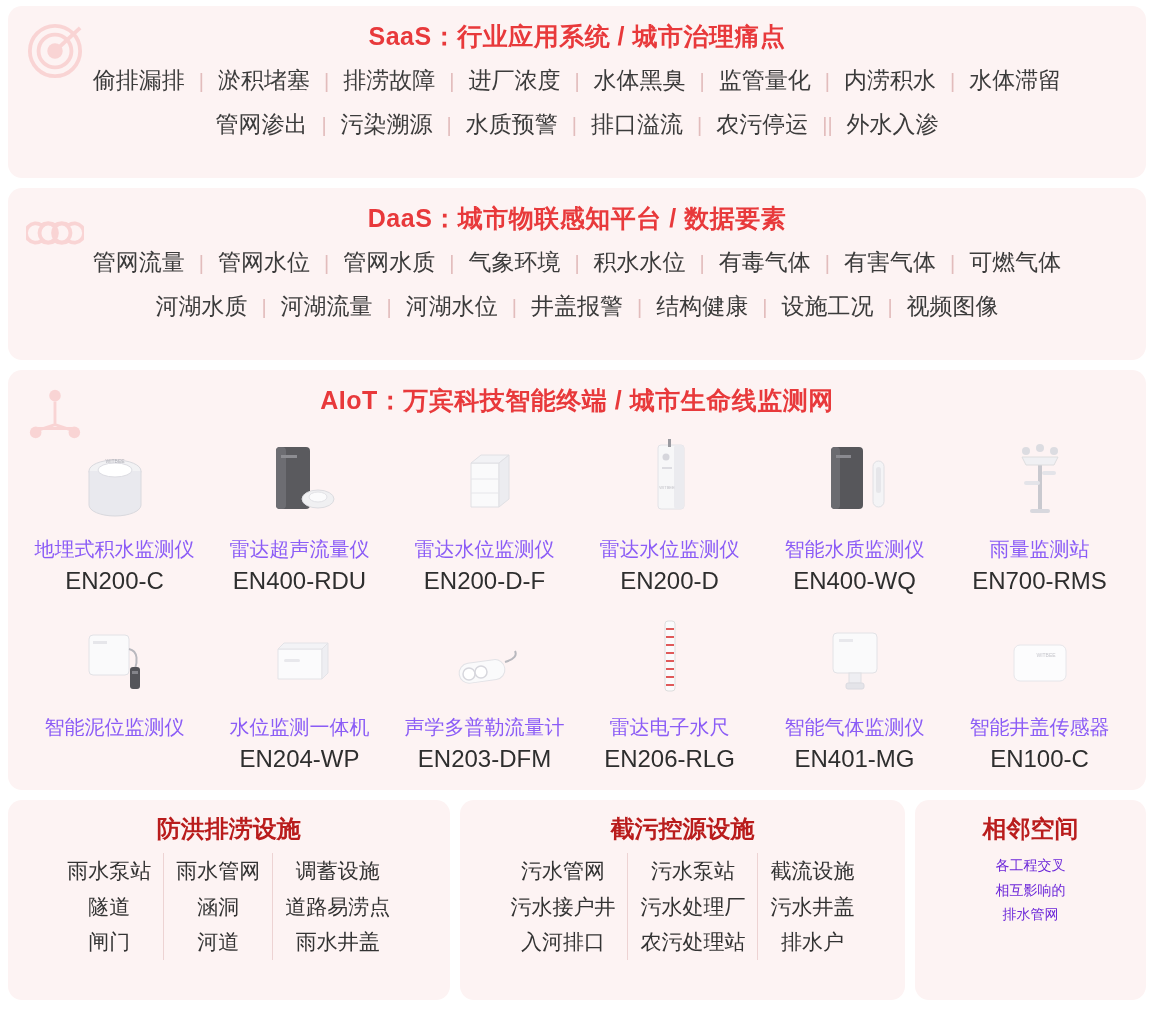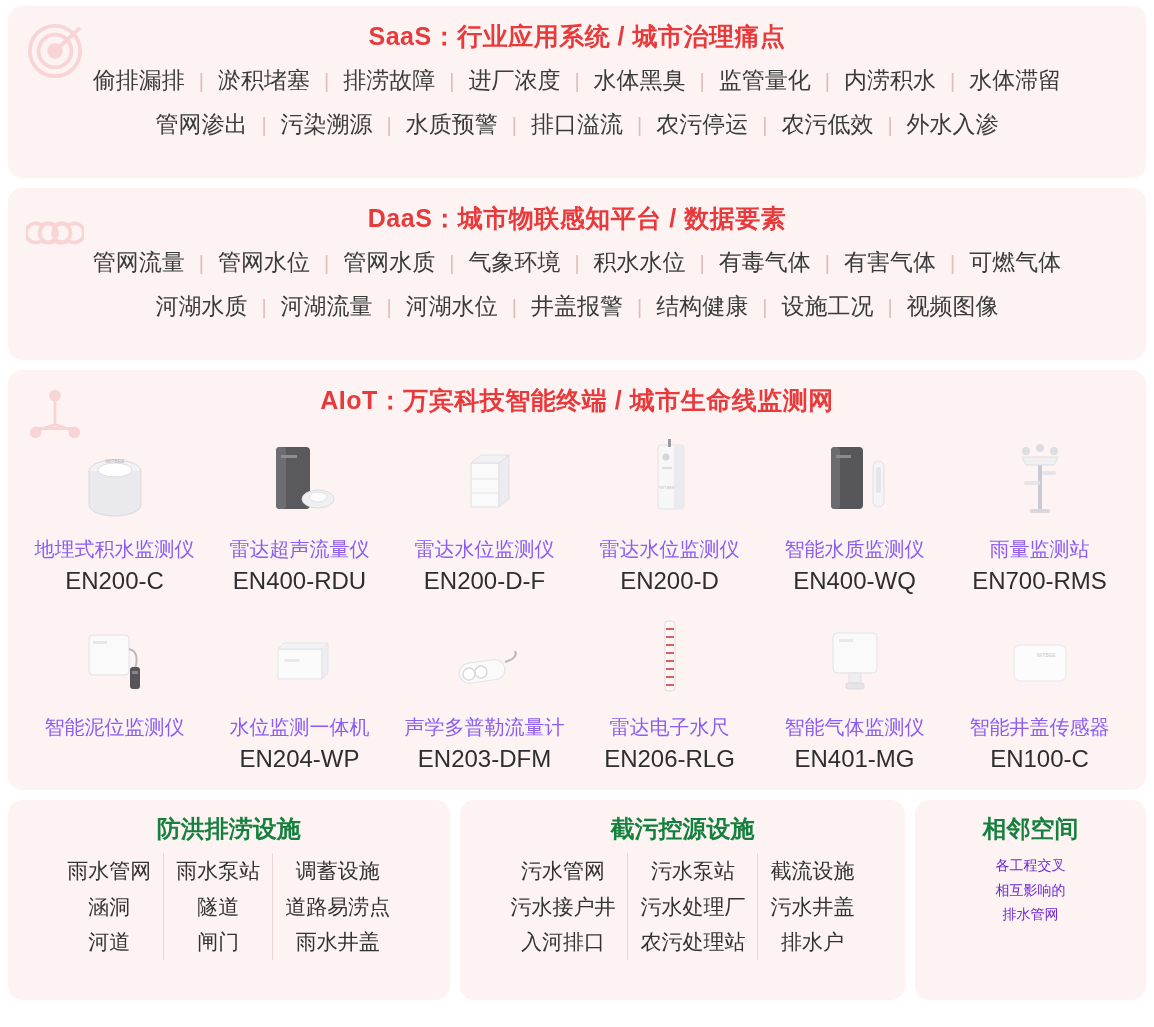--- a/index.html
+++ b/index.html
@@ -115,21 +115,21 @@
     height: 200px;
   }
   .bottom-panel {
     background: #fdf3f3;
     border-radius: 14px;
     position: relative;
     overflow: hidden;
   }
   .bp-title {
     text-align: center;
-    color: #15803d;
+    color: #b91c1c;
     font-weight: bold;
     font-size: 24px;
     padding-top: 13px;
     padding-bottom: 8px;
   }
   .bp-cols {
     display: flex;
     justify-content: center;
     padding: 0 8px;
   }
@@ -192,21 +192,20 @@
       <span class="tag">管网渗出</span>
         <span class="tag-sep">|</span>
       <span class="tag">污染溯源</span>
         <span class="tag-sep">|</span>
       <span class="tag">水质预警</span>
         <span class="tag-sep">|</span>
       <span class="tag">排口溢流</span>
         <span class="tag-sep">|</span>
       <span class="tag">农污停运</span>
         <span class="tag-sep">|</span>
-      <span class="tag">农污低效</span>
         <span class="tag-sep">|</span>
       <span class="tag">外水入渗</span>
     </div>
   </div>
 
   <div class="panel" id="daas-panel">
     <div class="wm">
       <svg viewBox="0 0 60 60" width="58" height="58">
         <path d="M16 22 a10 10 0 1 0 0 16 a10 10 0 1 0 0 -16" fill="none" stroke="#e8393b" stroke-width="4"></path>
         <path d="M30 22 a10 10 0 1 0 0 16 a10 10 0 1 0 0 -16" fill="none" stroke="#e8393b" stroke-width="4"></path>
@@ -435,28 +434,28 @@
 
     </div>
   </div>
 
   <div class="bottom-row">
 
     <div class="bottom-panel" id="panel-flood">
       <div class="bp-title">防洪排涝设施</div>
       <div class="bp-cols">
         <div class="bp-col">
+          <div>雨水泵站</div>
+          <div>隧道</div>
+          <div>闸门</div>
+        </div>
+        <div class="bp-col">
           <div>雨水管网</div>
           <div>涵洞</div>
           <div>河道</div>
-        </div>
-        <div class="bp-col">
-          <div>雨水泵站</div>
-          <div>隧道</div>
-          <div>闸门</div>
         </div>
         <div class="bp-col">
           <div>调蓄设施</div>
           <div>道路易涝点</div>
           <div>雨水井盖</div>
         </div>
       </div>
     </div>
 
     <div class="bottom-panel" id="panel-sewage">

